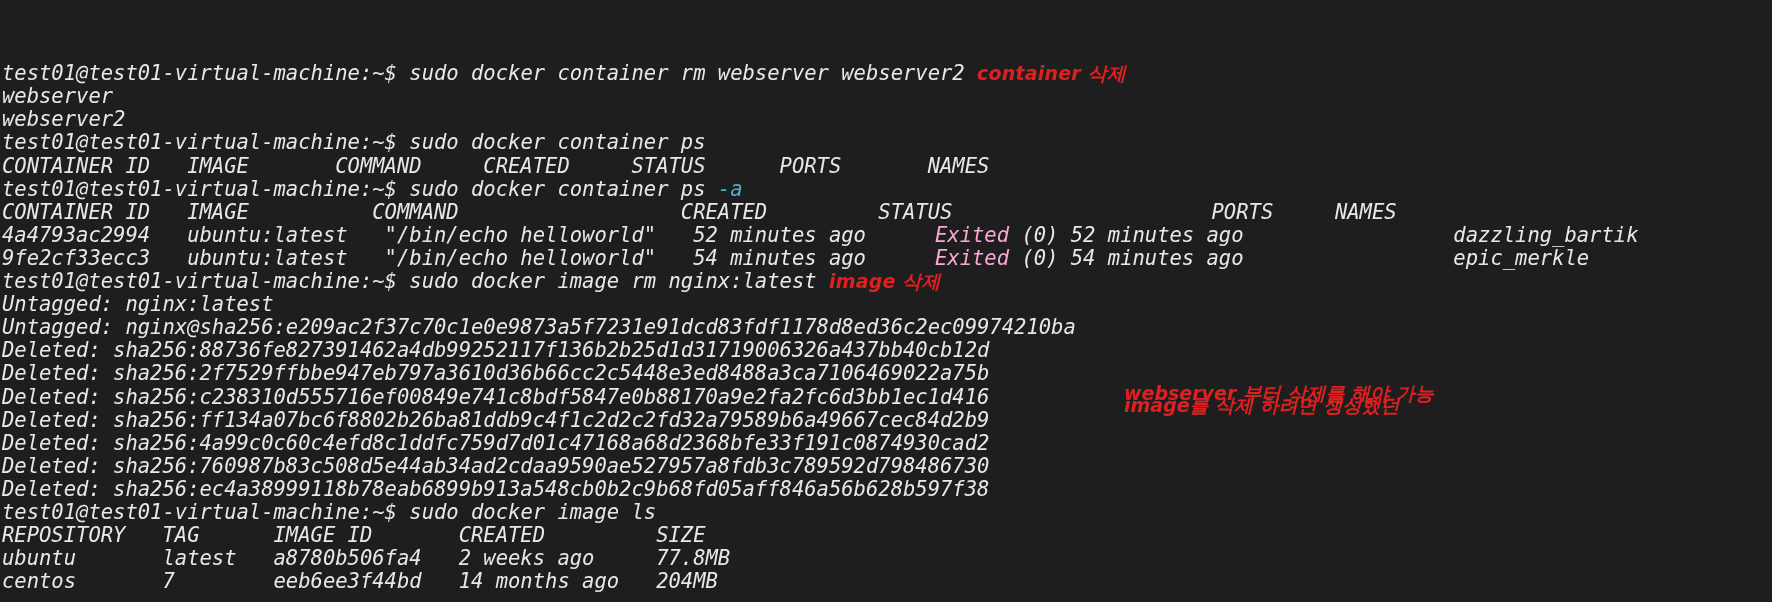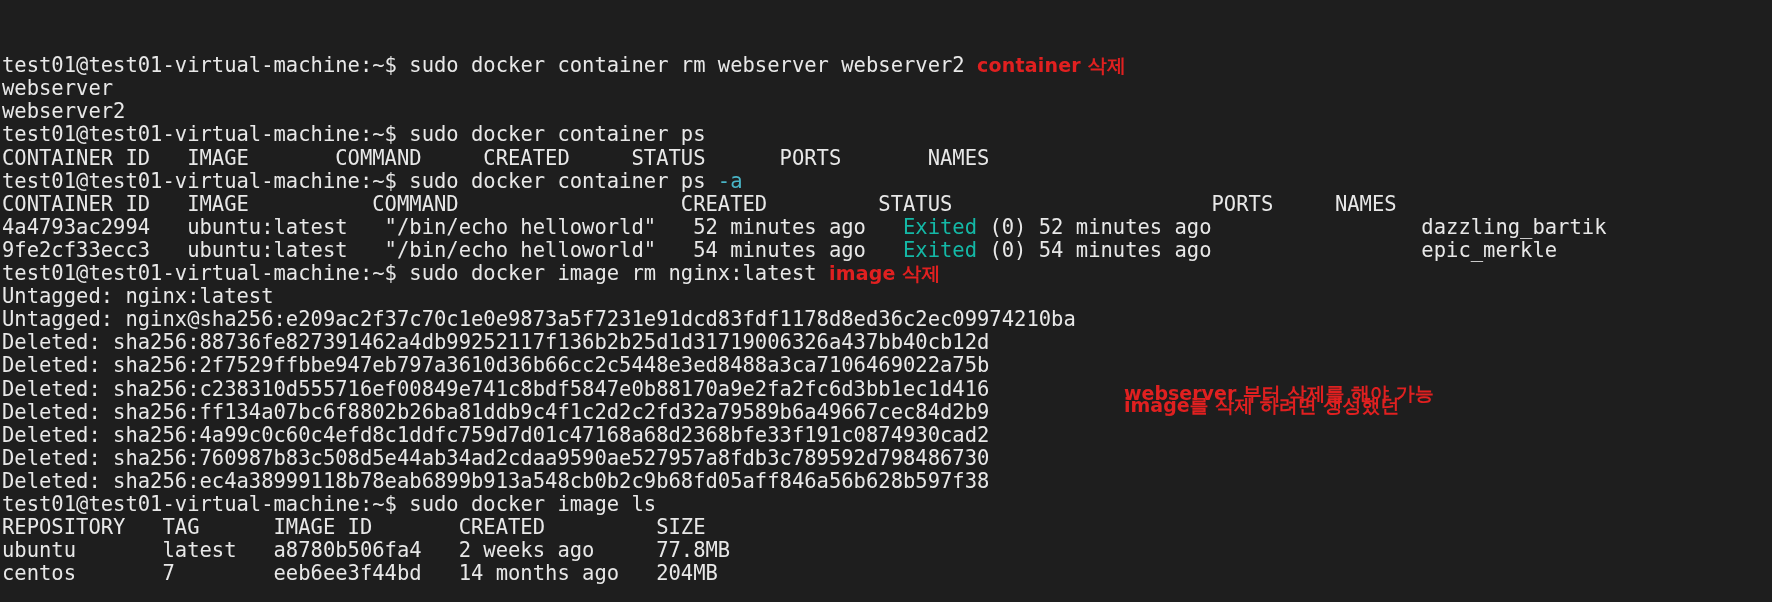--- a/index.html
+++ b/index.html
@@ -15,33 +15,34 @@
   }
   #terminal {
     position: relative;
     width: 1772px;
     height: 602px;
     background: #1e1e1e;
     color: #e8e8e8;
     font-size: 20.5px;
     line-height: 23.1px;
     letter-spacing: 0px;
-    padding: 8px 0 0 2px;
+    padding: 16px 0 0 2px;
     box-sizing: border-box;
     white-space: pre;
+    font-style: italic;
   }
   .line {
     height: 23.1px;
     white-space: pre;
     overflow: visible;
   }
   .seg { white-space: pre; }
   .c-default { color: #e8e8e8; }
   .c-cyan    { color: #49b6c8; }
-  .c-yellow  { color: #14b8a6; }
+  .c-yellow  { color: #f9a8d4; margin-left: 32px; }
   .annot {
     color: #e02020;
     font-family: "DejaVu Sans", "Liberation Sans", sans-serif;
     font-weight: bold;
     font-size: 19px;
     letter-spacing: 0.2px;
   }
   .float-annot {
     position: absolute;
     color: #e02020;

